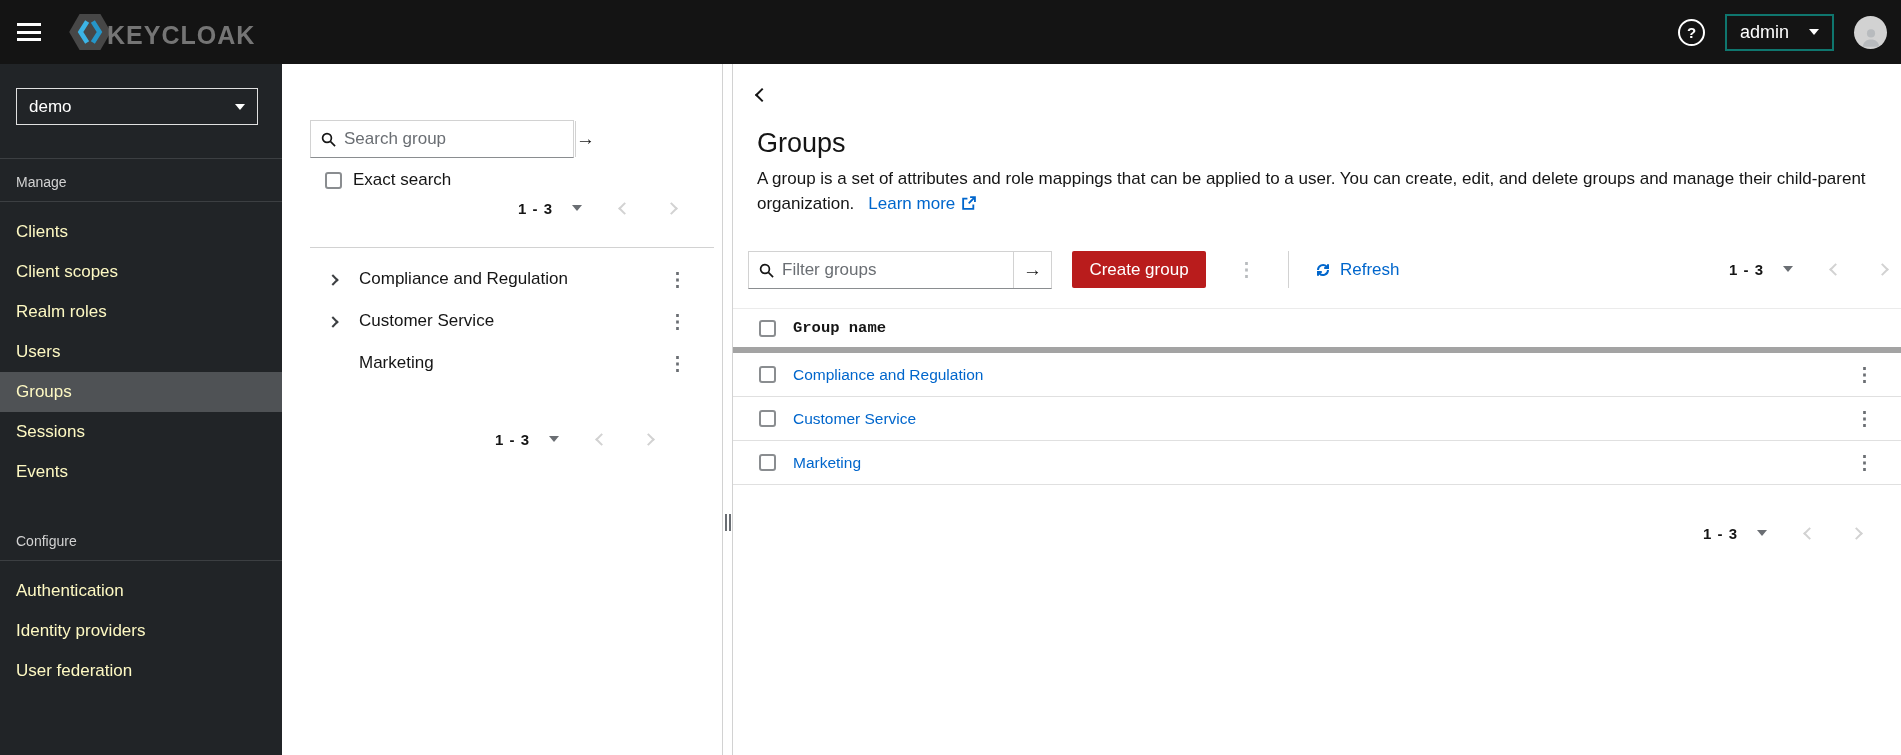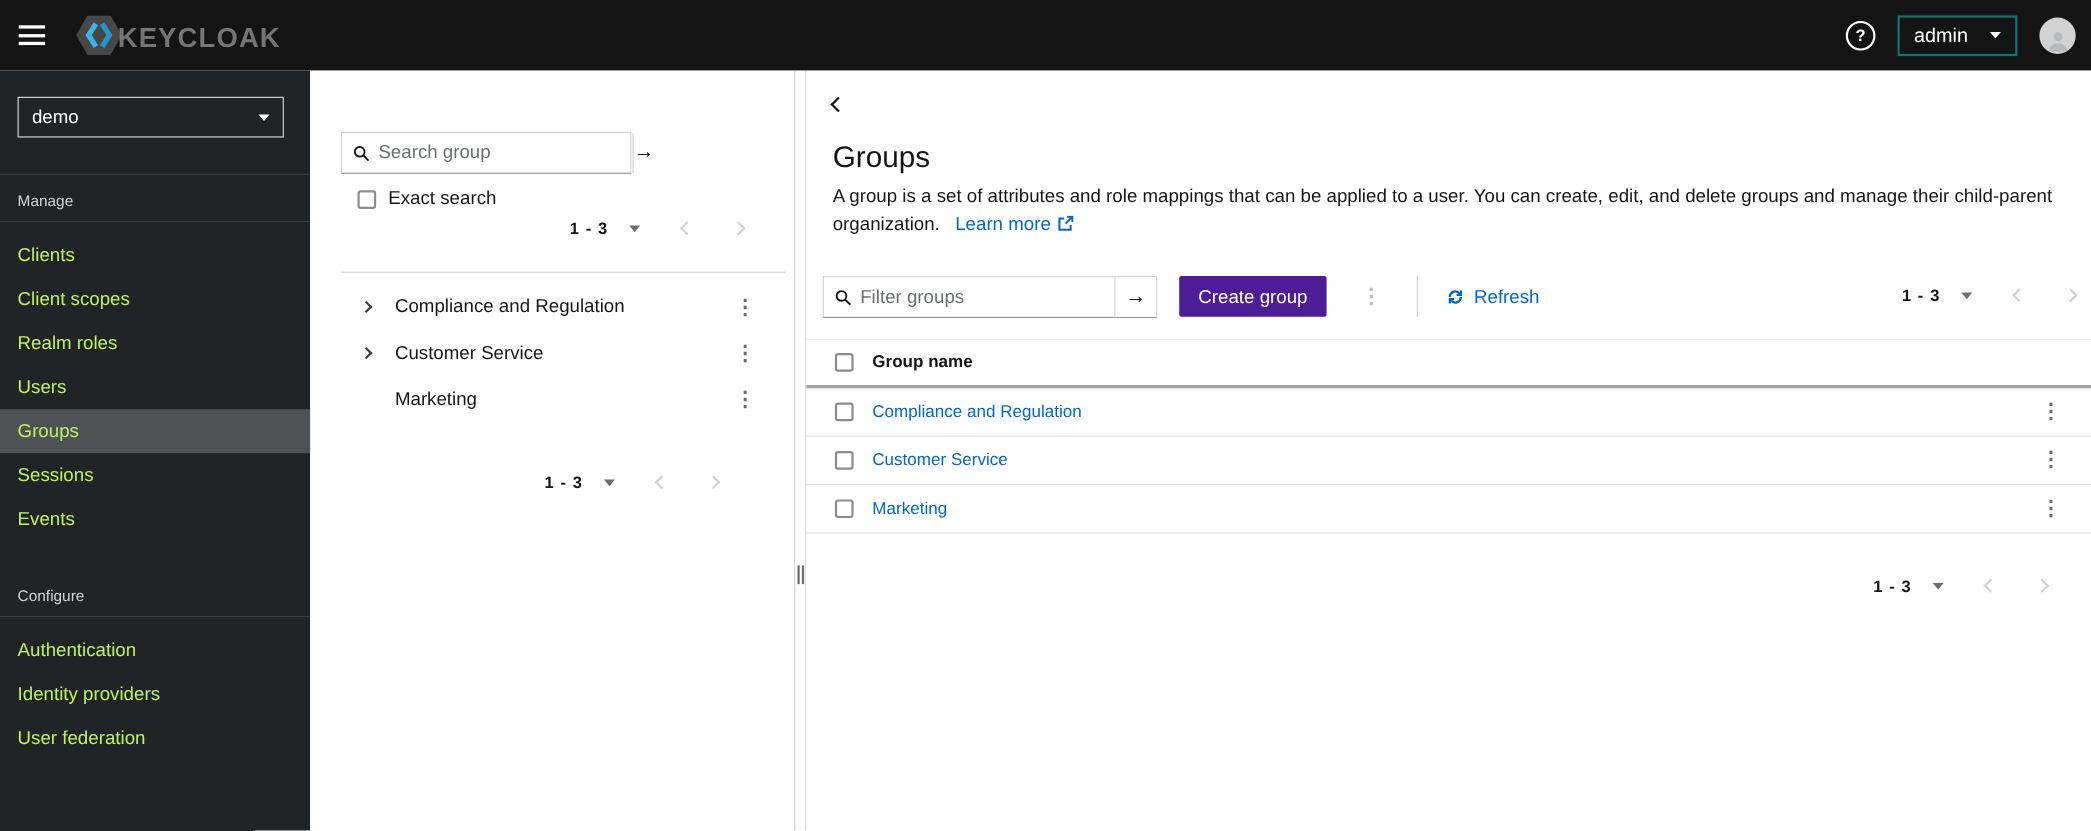--- a/index.html
+++ b/index.html
@@ -23,37 +23,37 @@
   .avatar { width:33px; height:33px; border-radius:50%; background:#d2d2d2;
     display:flex; align-items:flex-end; justify-content:center; overflow:hidden; }
 
   
   .sidebar { position:absolute; left:0; top:64px; width:282px; height:691px; background:#212427; }
   .realm-select { margin:24px 16px 0 16px; width:242px; height:37px; border:1px solid #e0e0e0;
     display:flex; align-items:center; padding:0 12px; color:#fff; font-size:17px; cursor:pointer;
     background:transparent; }
   .side-div { height:1px; background:#3c3f42; }
   .nav-section-title { padding:15px 16px 11px 16px; color:#d2d2d2; font-size:14px; }
-  .nav-item { height:40px; display:flex; align-items:center; padding-left:16px; color:#bef264;
+  .nav-item { height:40px; display:flex; align-items:center; padding-left:16px; color:#fef9c3;
     font-size:17px; cursor:pointer; }
   .nav-item.active { background:#4f5255; }
 
   
   .tree-panel { position:absolute; left:282px; top:64px; width:440px; height:691px; background:#fff; }
   .search-group { position:absolute; display:flex; border:1px solid #d2d2d2; border-bottom-color:#8a8d90;
     background:#fff; height:38px; }
   .search-box { display:flex; align-items:center; gap:8px; padding:0 10px; flex:1; }
   .search-box input { border:none; outline:none; font-size:17px; flex:1; min-width:0;
     font-family:"Liberation Sans", sans-serif; color:#151515; }
   .search-box input::placeholder { color:#6a6e73; }
   .arrow-btn { border:none; border-left:1px solid #d2d2d2; background:#fff; font-size:19px;
     color:#151515; cursor:pointer; display:flex; align-items:center; justify-content:center; }
   .checkbox { display:inline-block; width:17px; height:17px; border:2px solid #8a8d90;
     border-radius:3px; background:#fff; cursor:pointer; flex:none; }
-  .exact-row { position:absolute; left:43px; top:106px; display:flex; align-items:flex-end; gap:11px;
+  .exact-row { position:absolute; left:43px; top:106px; display:flex; align-items:center; gap:11px;
     font-size:17px; }
 
   .pg { position:absolute; display:flex; align-items:center; }
   .pg .pg-range { font-size:15px; font-weight:bold; letter-spacing:1px; }
   .caret { width:0; height:0; border-left:5px solid transparent; border-right:5px solid transparent;
     border-top:6px solid #6a6e73; margin-left:19px; cursor:pointer; }
   .chev { display:inline-block; width:9px; height:9px; border:solid currentColor;
     border-width:2px 2px 0 0; }
   .chev-r { transform:rotate(45deg); }
   .chev-l { transform:rotate(-135deg); }
@@ -79,34 +79,34 @@
     cursor:pointer; }
   .page-title { position:absolute; left:24px; top:64px; font-size:27px; font-weight:400; }
   .page-desc { position:absolute; left:24px; top:102px; width:1110px; font-size:17px;
     line-height:25px; color:#151515; }
   .learn-link { color:#0066cc; text-decoration:none; margin-left:14px; display:inline-flex;
     align-items:center; gap:6px; cursor:pointer; }
 
   .toolbar-input { left:15px; top:187px; width:304px; }
   .toolbar-input .arrow-btn { width:43px; }
   .create-btn { position:absolute; left:339px; top:187px; width:134px; height:37px;
-    background:#4c1d95; color:#fff; border:none; border-radius:2px; font-size:17px;
+    background:#b91c1c; color:#fff; border:none; border-radius:2px; font-size:17px;
     font-family:"Liberation Sans", sans-serif; cursor:pointer; }
   .toolbar-kebab { position:absolute; left:504px; top:187px; height:37px; display:flex;
     align-items:center; }
   .toolbar-kebab .kebab { color:#b8bbbe; }
   .toolbar-div { position:absolute; left:555px; top:187px; width:1px; height:37px; background:#d2d2d2; }
   .refresh-btn { position:absolute; left:582px; top:187px; height:37px; display:flex;
     align-items:center; gap:9px; background:none; border:none; color:#0066cc; font-size:17px;
     font-family:"Liberation Sans", sans-serif; cursor:pointer; }
 
   .grp-table { position:absolute; left:0; top:244px; width:1168px; border-top:1px solid #ebebeb; }
   .t-row { position:relative; height:44px; display:flex; align-items:center; }
   .t-row .checkbox { position:absolute; left:26px; }
-  .t-head { border-bottom:3px solid #a3a3a3; }
+  .t-head { border-bottom:6px solid #a3a3a3;font-family:Liberation Mono, monospace; }
   .t-head .t-label { position:absolute; left:60px; font-size:15.5px; font-weight:bold; }
   .t-body-row { border-bottom:1px solid #e0e0e0; }
   .t-body-row a { position:absolute; left:60px; font-size:15.5px; color:#0066cc;
     text-decoration:none; cursor:pointer; }
   .t-body-row .kebab { position:absolute; left:1122px; }
 
   .search-icon { flex:none; display:inline-flex; }
 </style>
 </head>
 <body>

